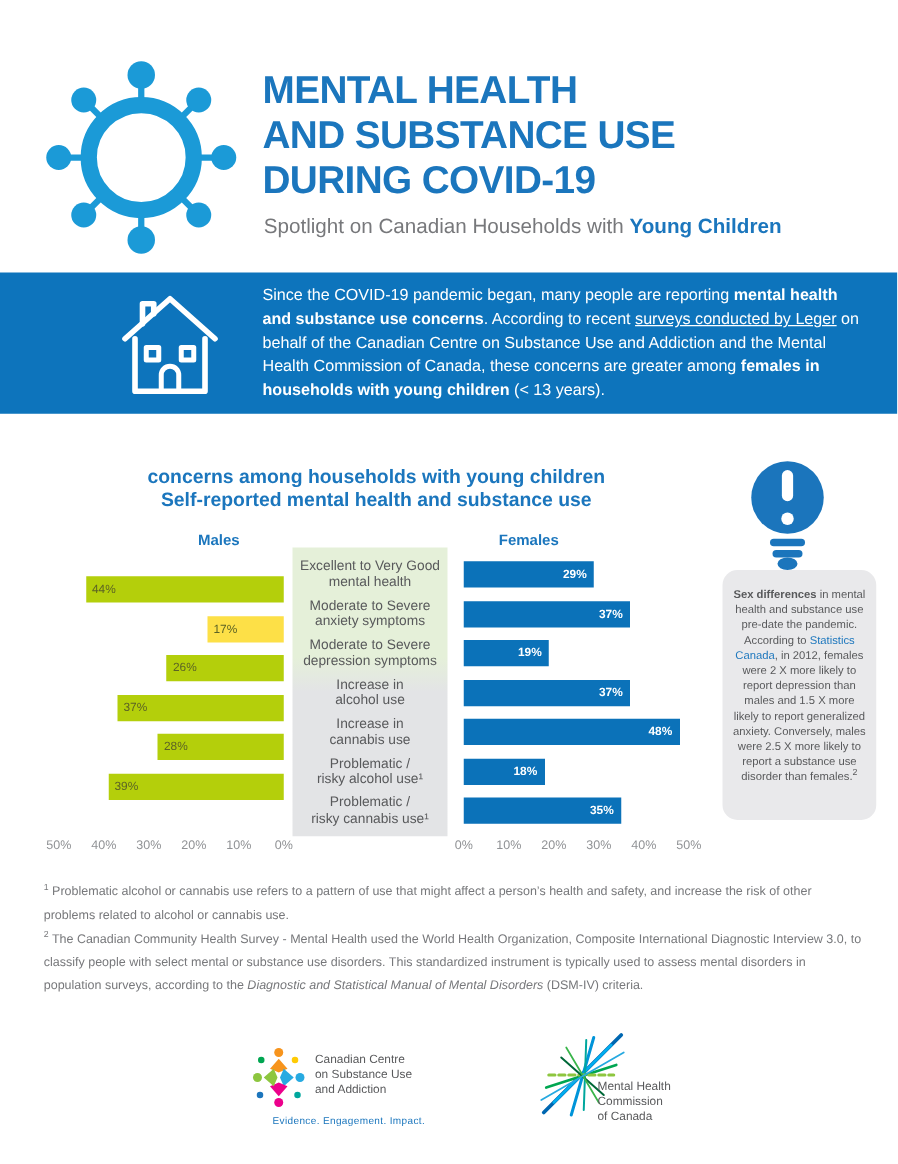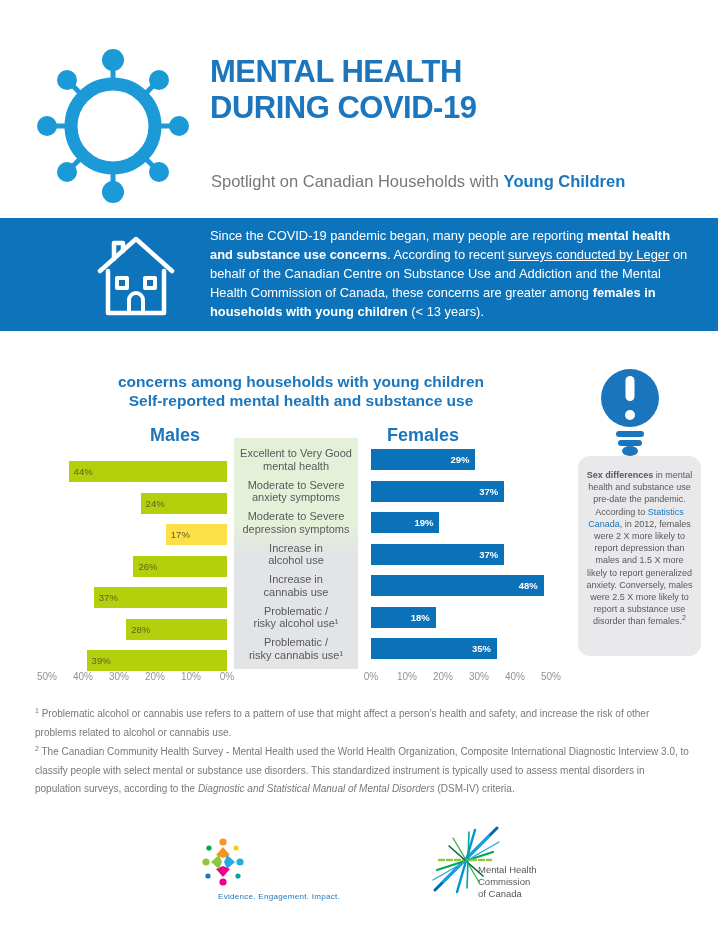--- a/index.html
+++ b/index.html
@@ -19,21 +19,21 @@
   .house{position:absolute;left:94px;top:14px;}
   .banner p{position:absolute;left:210px;top:8px;width:484px;margin:0;color:#fff;
             font-size:12.9px;line-height:19px;}
   .banner .b{font-weight:bold;}
   .banner .u{text-decoration:underline;cursor:pointer;}
 
   
   .chart-title{position:absolute;left:40px;top:372px;width:522px;text-align:center;
                color:#1b76bd;font-weight:bold;font-size:15.5px;line-height:19px;}
   .col-head{position:absolute;top:425px;width:110px;text-align:center;color:#1b76bd;
-            font-weight:bold;font-size:18px;}
+            font-weight:bold;font-size:12px;}
   .col-head.males{left:120px;}
   .col-head.females{left:368px;}
   .cat-col{position:absolute;left:234px;top:438px;width:124px;height:231px;
            background:linear-gradient(180deg,#e5f0d9 0%,#e5f0d9 38%,#e3e4e6 50%,#e3e4e6 100%);}
   .bars{position:absolute;top:444px;width:180px;}
   .bars.males{left:47px;}
   .bars.females{left:371px;}
   .cats{position:absolute;left:234px;top:444px;width:124px;}
   .row{height:31.5px;display:flex;align-items:center;}
   .row.right{justify-content:flex-end;}
@@ -93,20 +93,21 @@
           <circle cx="39" cy="124" r="10" stroke="none"></circle>
         <line x1="85" y1="78" x2="131" y2="124"></line>
           <circle cx="131" cy="124" r="10" stroke="none"></circle>
       </g>
       <circle cx="85" cy="78" r="42" fill="#fff" stroke-width="13"></circle>
     </g>
   </svg>
 
   <div class="title">
     <div>MENTAL HEALTH</div>
+    <div>AND SUBSTANCE USE</div>
     <div>DURING COVID-19</div>
   </div>
   <div class="subtitle"><span>Spotlight on Canadian Households with </span><span class="b">Young Children</span></div>
 
   <section class="banner">
     <svg class="house" width="84" height="86" viewBox="0 0 84 86">
       <g stroke="#fff" stroke-width="4.5" fill="none" stroke-linejoin="round" stroke-linecap="round">
         <path d="M20,27 V11 H29 V19"></path>
         <path d="M6,39 L42,7 L78,39"></path>
         <path d="M14,39 V81 H70 V39"></path>
@@ -123,25 +124,20 @@
     <div>Self-reported mental health and substance use</div>
   </div>
   <div class="col-head males">Males</div>
   <div class="col-head females">Females</div>
 
   <div class="cat-col"></div>
   <div class="bars males">
       <div class="row right">
         <div class="bar m" style="width: 158.4px; background: rgb(180, 207, 11);">
           <div class="">44%</div>
-        </div>
-      </div>
-      <div class="row right">
-        <div class="bar m" style="width: 86.4px; background: rgb(180, 207, 11);">
-          <div class="">24%</div>
         </div>
       </div>
       <div class="row right">
         <div class="bar m" style="width: 61.2px; background: #fde047;">
           <div class="">17%</div>
         </div>
       </div>
       <div class="row right">
         <div class="bar m" style="width: 93.6px; background: rgb(180, 207, 11);">
           <div class="">26%</div>
@@ -275,20 +271,25 @@
         <circle cx="23" cy="46" r="3.6" fill="#ec008c"></circle>
         <path d="M23,41 L16,33 L23,30 L30,33 Z" fill="#ec008c"></path>
         <circle cx="6" cy="26" r="3.6" fill="#8dc63f"></circle>
         <path d="M11,26 L19,19 L22,26 L19,33 Z" fill="#8dc63f"></path>
         <circle cx="36" cy="12" r="2.6" fill="#ffcb05"></circle>
         <circle cx="38" cy="40" r="2.6" fill="#00a79d"></circle>
         <circle cx="8" cy="40" r="2.6" fill="#1c75bc"></circle>
         <circle cx="9" cy="12" r="2.6" fill="#00a651"></circle>
       </g>
     </svg>
+    <div class="txt">
+      <div>Canadian Centre</div>
+      <div>on Substance Use</div>
+      <div>and Addiction</div>
+    </div>
     <div class="tag">Evidence. Engagement. Impact.</div>
   </div>
 
   <div class="mhcc">
     <svg width="80" height="80" viewBox="0 0 80 80">
       <g stroke-linecap="round">
         <line x1="8" y1="68" x2="70" y2="6" stroke="#0067b1" stroke-width="3"></line>
         <line x1="16" y1="60" x2="62" y2="14" stroke="#00aeef" stroke-width="2"></line>
         <line x1="30" y1="70" x2="48" y2="8" stroke="#0094d9" stroke-width="2.4"></line>
         <line x1="40" y1="66" x2="42" y2="10" stroke="#00a79d" stroke-width="1.6"></line>

